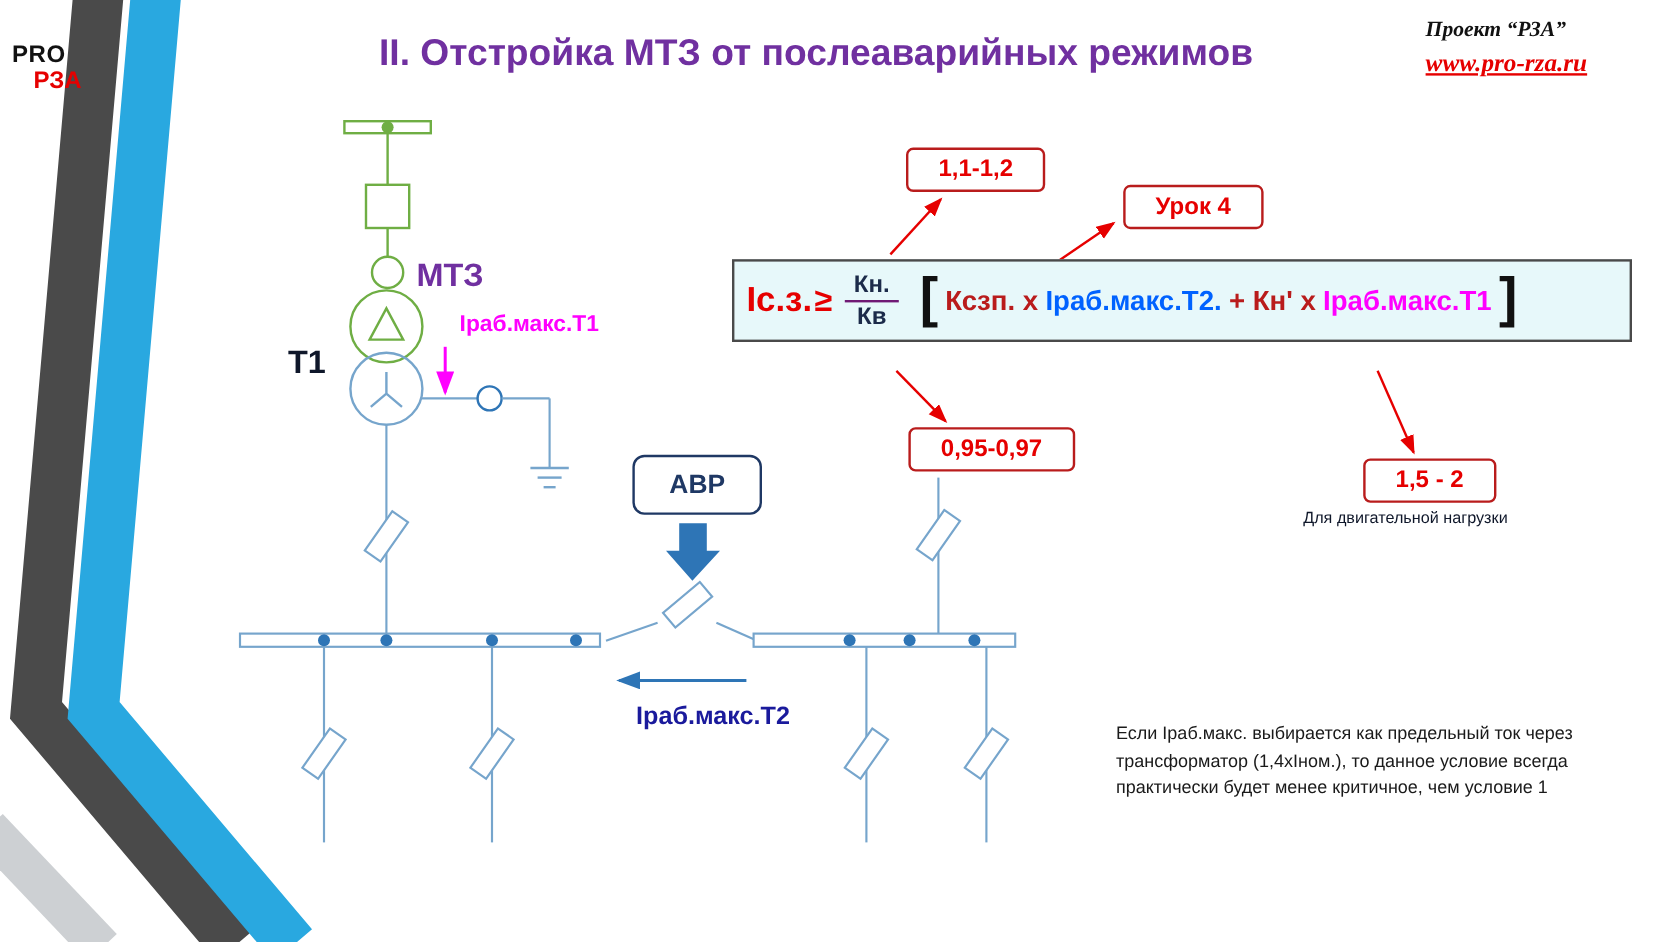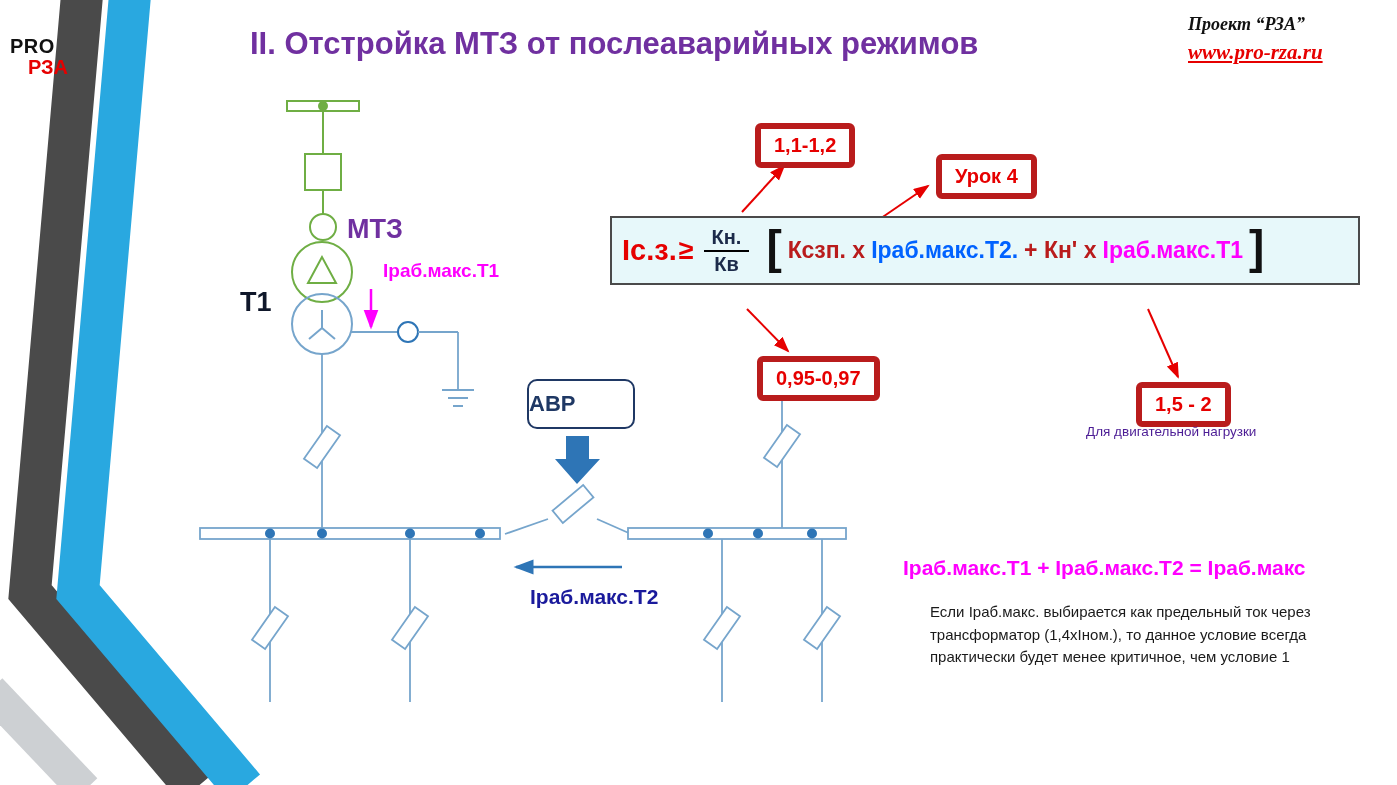--- a/index.html
+++ b/index.html
@@ -5,55 +5,55 @@
   html,body { margin:0; padding:0; background:#fff; }
   .slide { position:relative; width:1397px; height:785px; background:#fff; overflow:hidden;
            font-family:"Liberation Sans", sans-serif; }
   .abs { position:absolute; }
   svg.layer { position:absolute; left:0; top:0; }
 
   
   .logo { left:10px; top:14px; line-height:1.05;margin-top:22px; }
   .logo-pro { font-size:20px; font-weight:800; color:#111; letter-spacing:.5px; }
   .logo-rza { font-size:20px; font-weight:800; color:#e60000; margin-left:18px; }
-  .title { left:250px; top:26px; width:860px; color:#7030a0;
+  .title { left:250px; top:26px; width:860px; text-align:center; color:#7030a0;
            font-weight:800; font-size:31px; }
   .hdr-right { left:1188px; top:14px; font-family:"Liberation Serif", serif; }
   .project { font-style:italic; font-weight:bold; font-size:18px; color:#111; }
   .url { display:block; margin-top:5px; font-style:italic; font-weight:bold; font-size:21px;
          color:#e60000; text-decoration:underline; cursor:pointer; }
 
   
   .lbl-mtz { left:347px; top:214px; color:#7030a0; font-weight:bold; font-size:27px; }
   .lbl-t1  { left:240px; top:287px; color:#0f172a; font-weight:bold; font-size:27px; }
   .lbl-irab-t1 { left:383px; top:260px; color:#ff00ff; font-weight:bold; font-size:19px; }
   .avr-box { left:527px; top:379px; width:104px; height:46px; background:#fff;
              border:2.5px solid #1f3864; border-radius:10px; color:#1f3864; font-weight:bold;
-             font-size:22px; display:flex; align-items:center; }
+             font-size:22px; display:flex; align-items:center; justify-content:center; }
   .lbl-irab-t2 { left:530px; top:585px; color:#1a1a9c; font-weight:bold; font-size:21px; }
 
   
   .formula-box { left:610px; top:216px; width:750px; height:69px; background:#e7f8fa;
                  border:2px solid #4a4a4a; box-sizing:border-box; display:flex;
                  align-items:center; padding:0 10px; white-space:nowrap; }
   .f-lhs { color:#e60000; font-weight:bold; font-size:29px; }
   .f-ge  { color:#e60000; font-weight:bold; font-size:27px; margin-left:2px; }
   .f-frac { display:inline-flex; flex-direction:column; align-items:center;
             margin:0 14px 0 10px; color:#1c2b4a; font-weight:bold; font-size:20px; line-height:1.15; }
-  .f-num { border-bottom:2px solid #000000; padding:0 8px 1px; }
+  .f-num { border-bottom:2px solid #701a75; padding:0 8px 1px; }
   .f-den { padding-top:1px; }
   .f-brk { display:inline-block; font-size:46px; font-weight:600; color:#111;
            line-height:.9; margin:0 3px; transform:translateY(-3px); }
   .f-t { font-weight:bold; font-size:23px; margin:0 3px; }
   .c-dark { color:#b91c1c; } .c-blue { color:#0062ff; } .c-magenta { color:#ff00ff; }
 
   
-  .callout { position:absolute; background:#fff; border:6px solid #b91c1c; border-radius:6px;
-             color:#e60000; font-weight:bold; font-size:20px; padding:5px 13px; }
-  .callout-note { left:1086px; top:424px; color:#4c1d95; font-size:13.5px; }
+  .callout { position:absolute; background:#fff; border:2px solid #b91c1c; border-radius:6px;
+             color:#e60000; font-weight:bold; font-size:20px; padding:5px 25px; }
+  .callout-note { left:1086px; top:424px; color:#0f172a; font-size:13.5px; }
 
   
   .sum-eq { left:903px; top:556px; color:#ff00ff; font-weight:bold; font-size:21px; }
   .note { left:930px; top:601px; width:400px; color:#1a1a1a; font-size:15px; line-height:1.5; }
 </style>
 </head>
 <body>
 
 <div class="slide">
 
@@ -194,16 +194,15 @@
     <span class="f-t c-magenta">Iраб.макс.Т1</span>
     <span class="f-brk">]</span>
   </div>
 
   <div class="callout" style="left:755px; top:123px;">1,1-1,2</div>
   <div class="callout" style="left:936px; top:154px;">Урок 4</div>
   <div class="callout" style="left:757px; top:356px;">0,95-0,97</div>
   <div class="callout" style="left:1136px; top:382px;">1,5 - 2</div>
   <div class="callout-note abs">Для двигательной нагрузки</div>
 
-  <div class="sum-eq abs">Iраб.макс.Т1 + Iраб.макс.Т2 = Iраб.макс</div>
   <div class="note abs">Если Iраб.макс. выбирается как предельный ток через трансформатор (1,4хIном.), то данное условие всегда практически будет менее критичное, чем условие 1</div>
 
 </div>
 
 </body></html>

